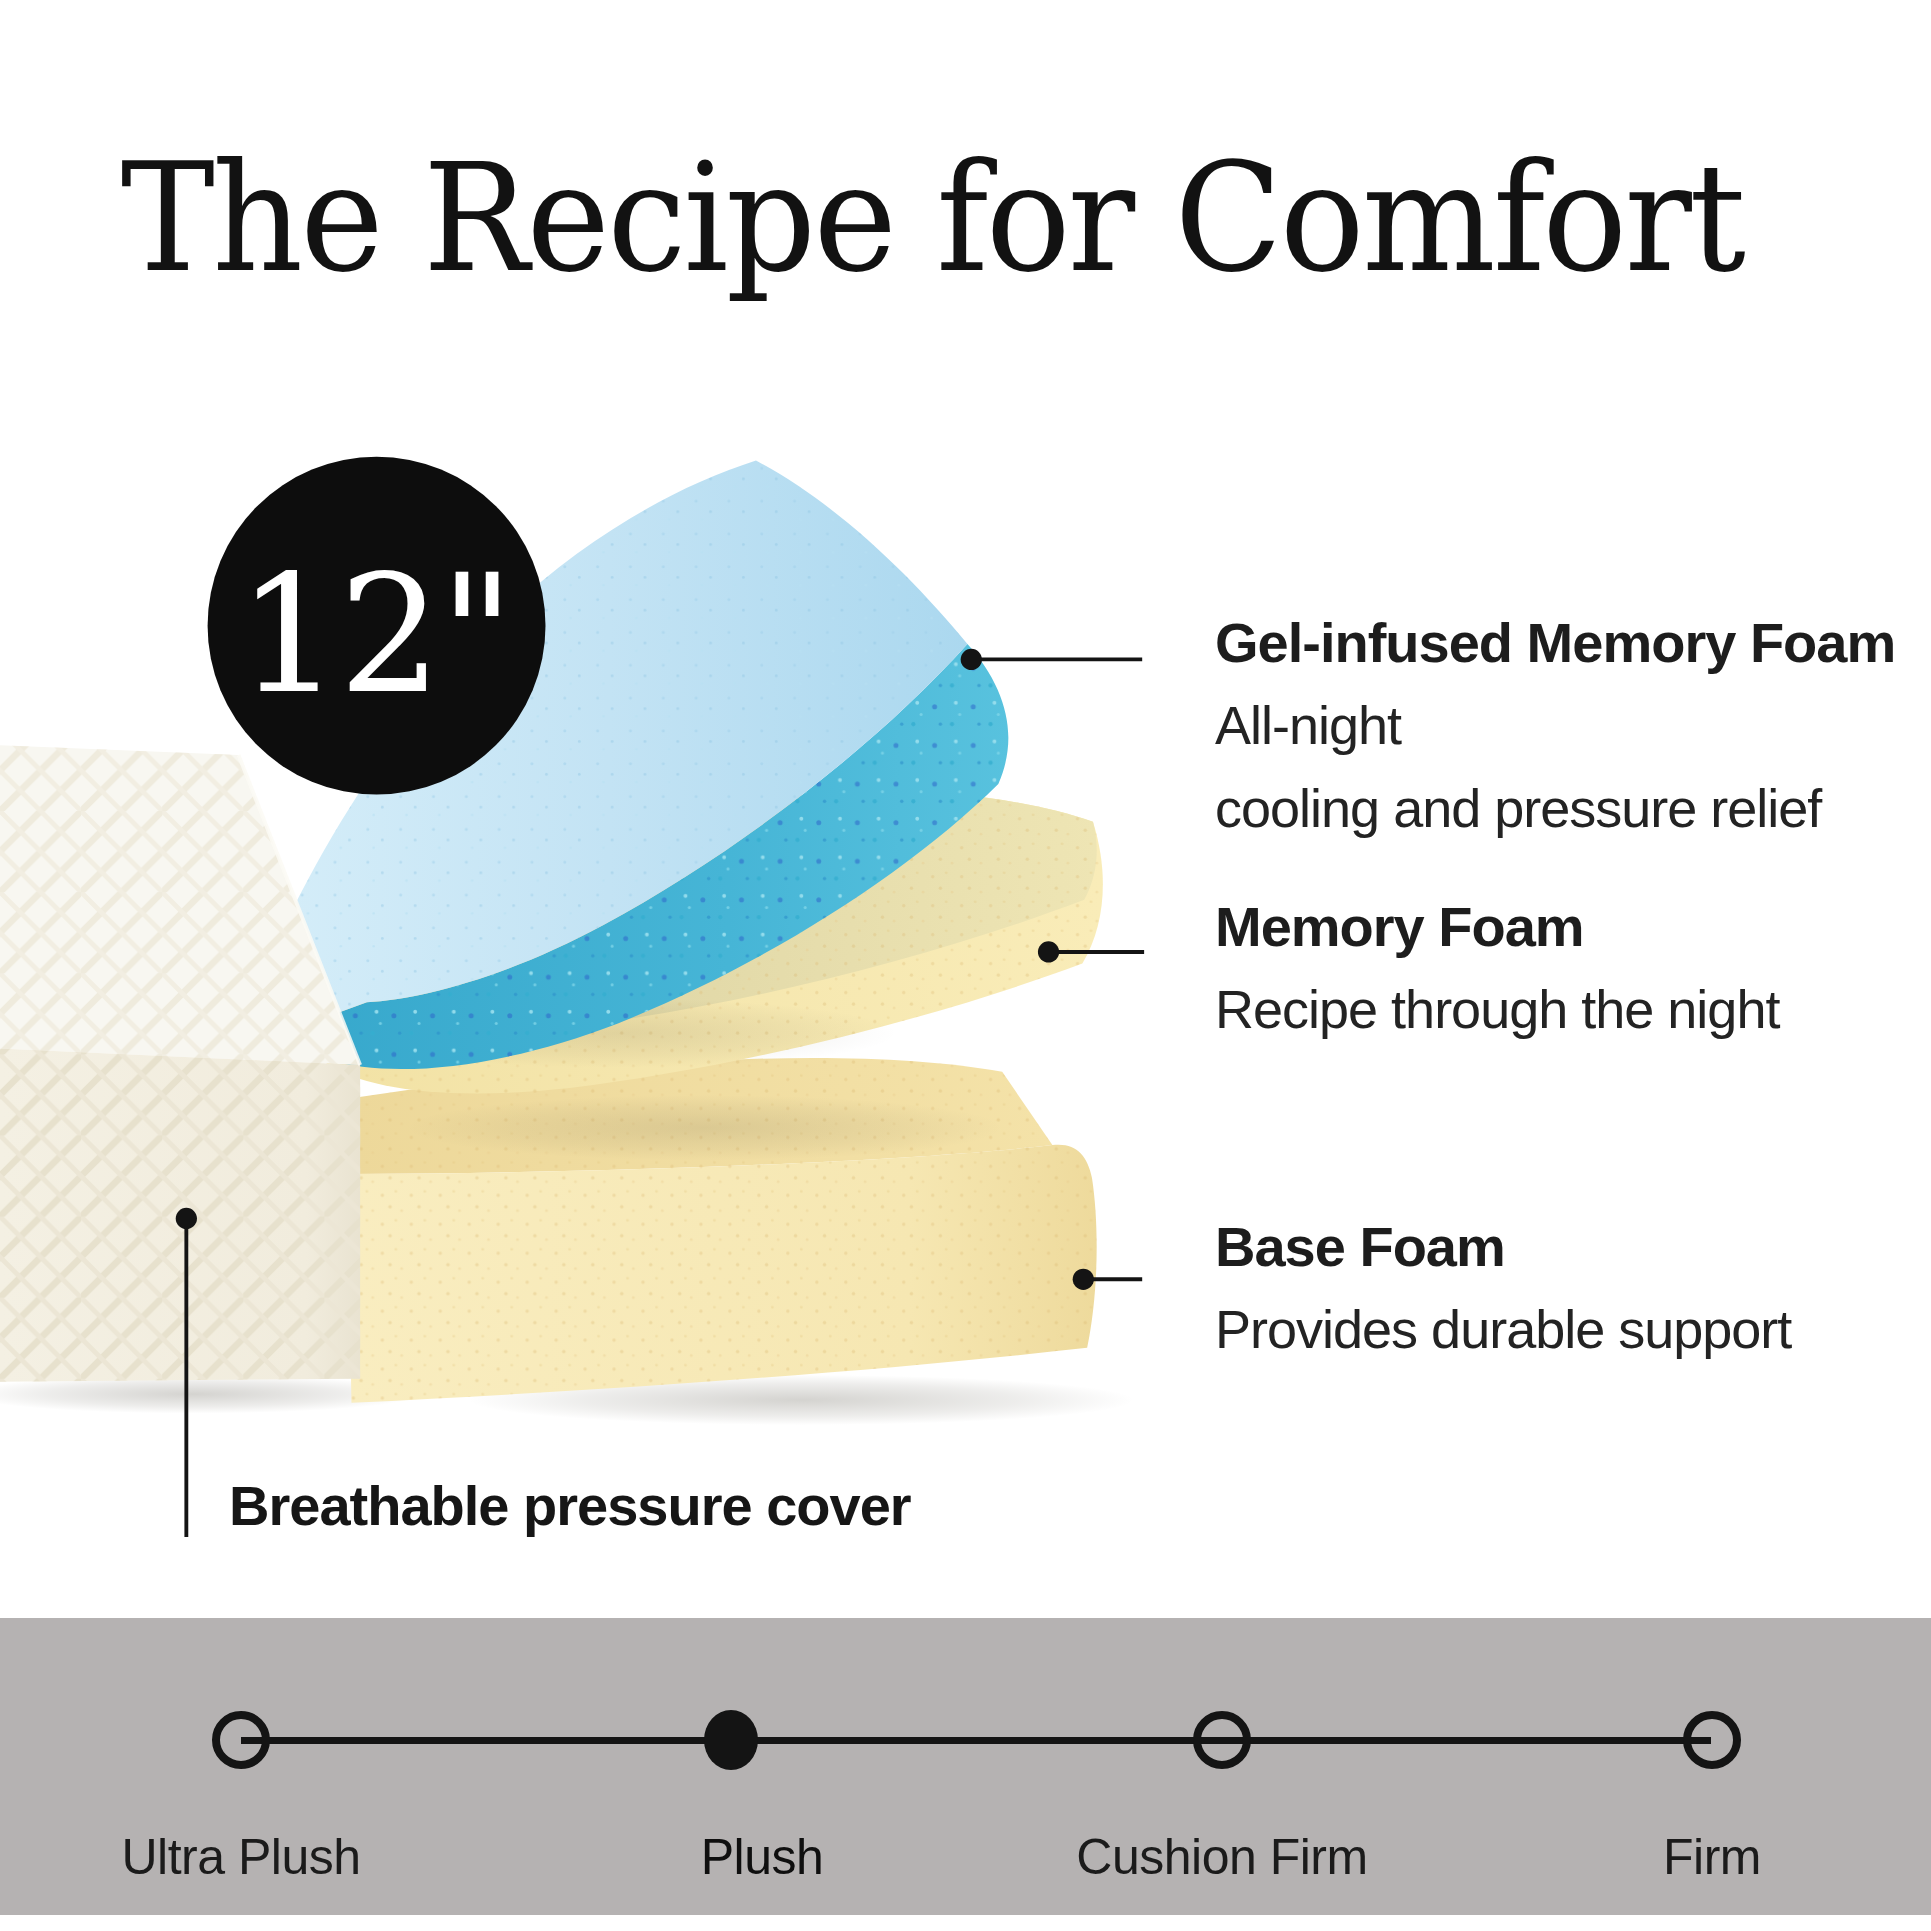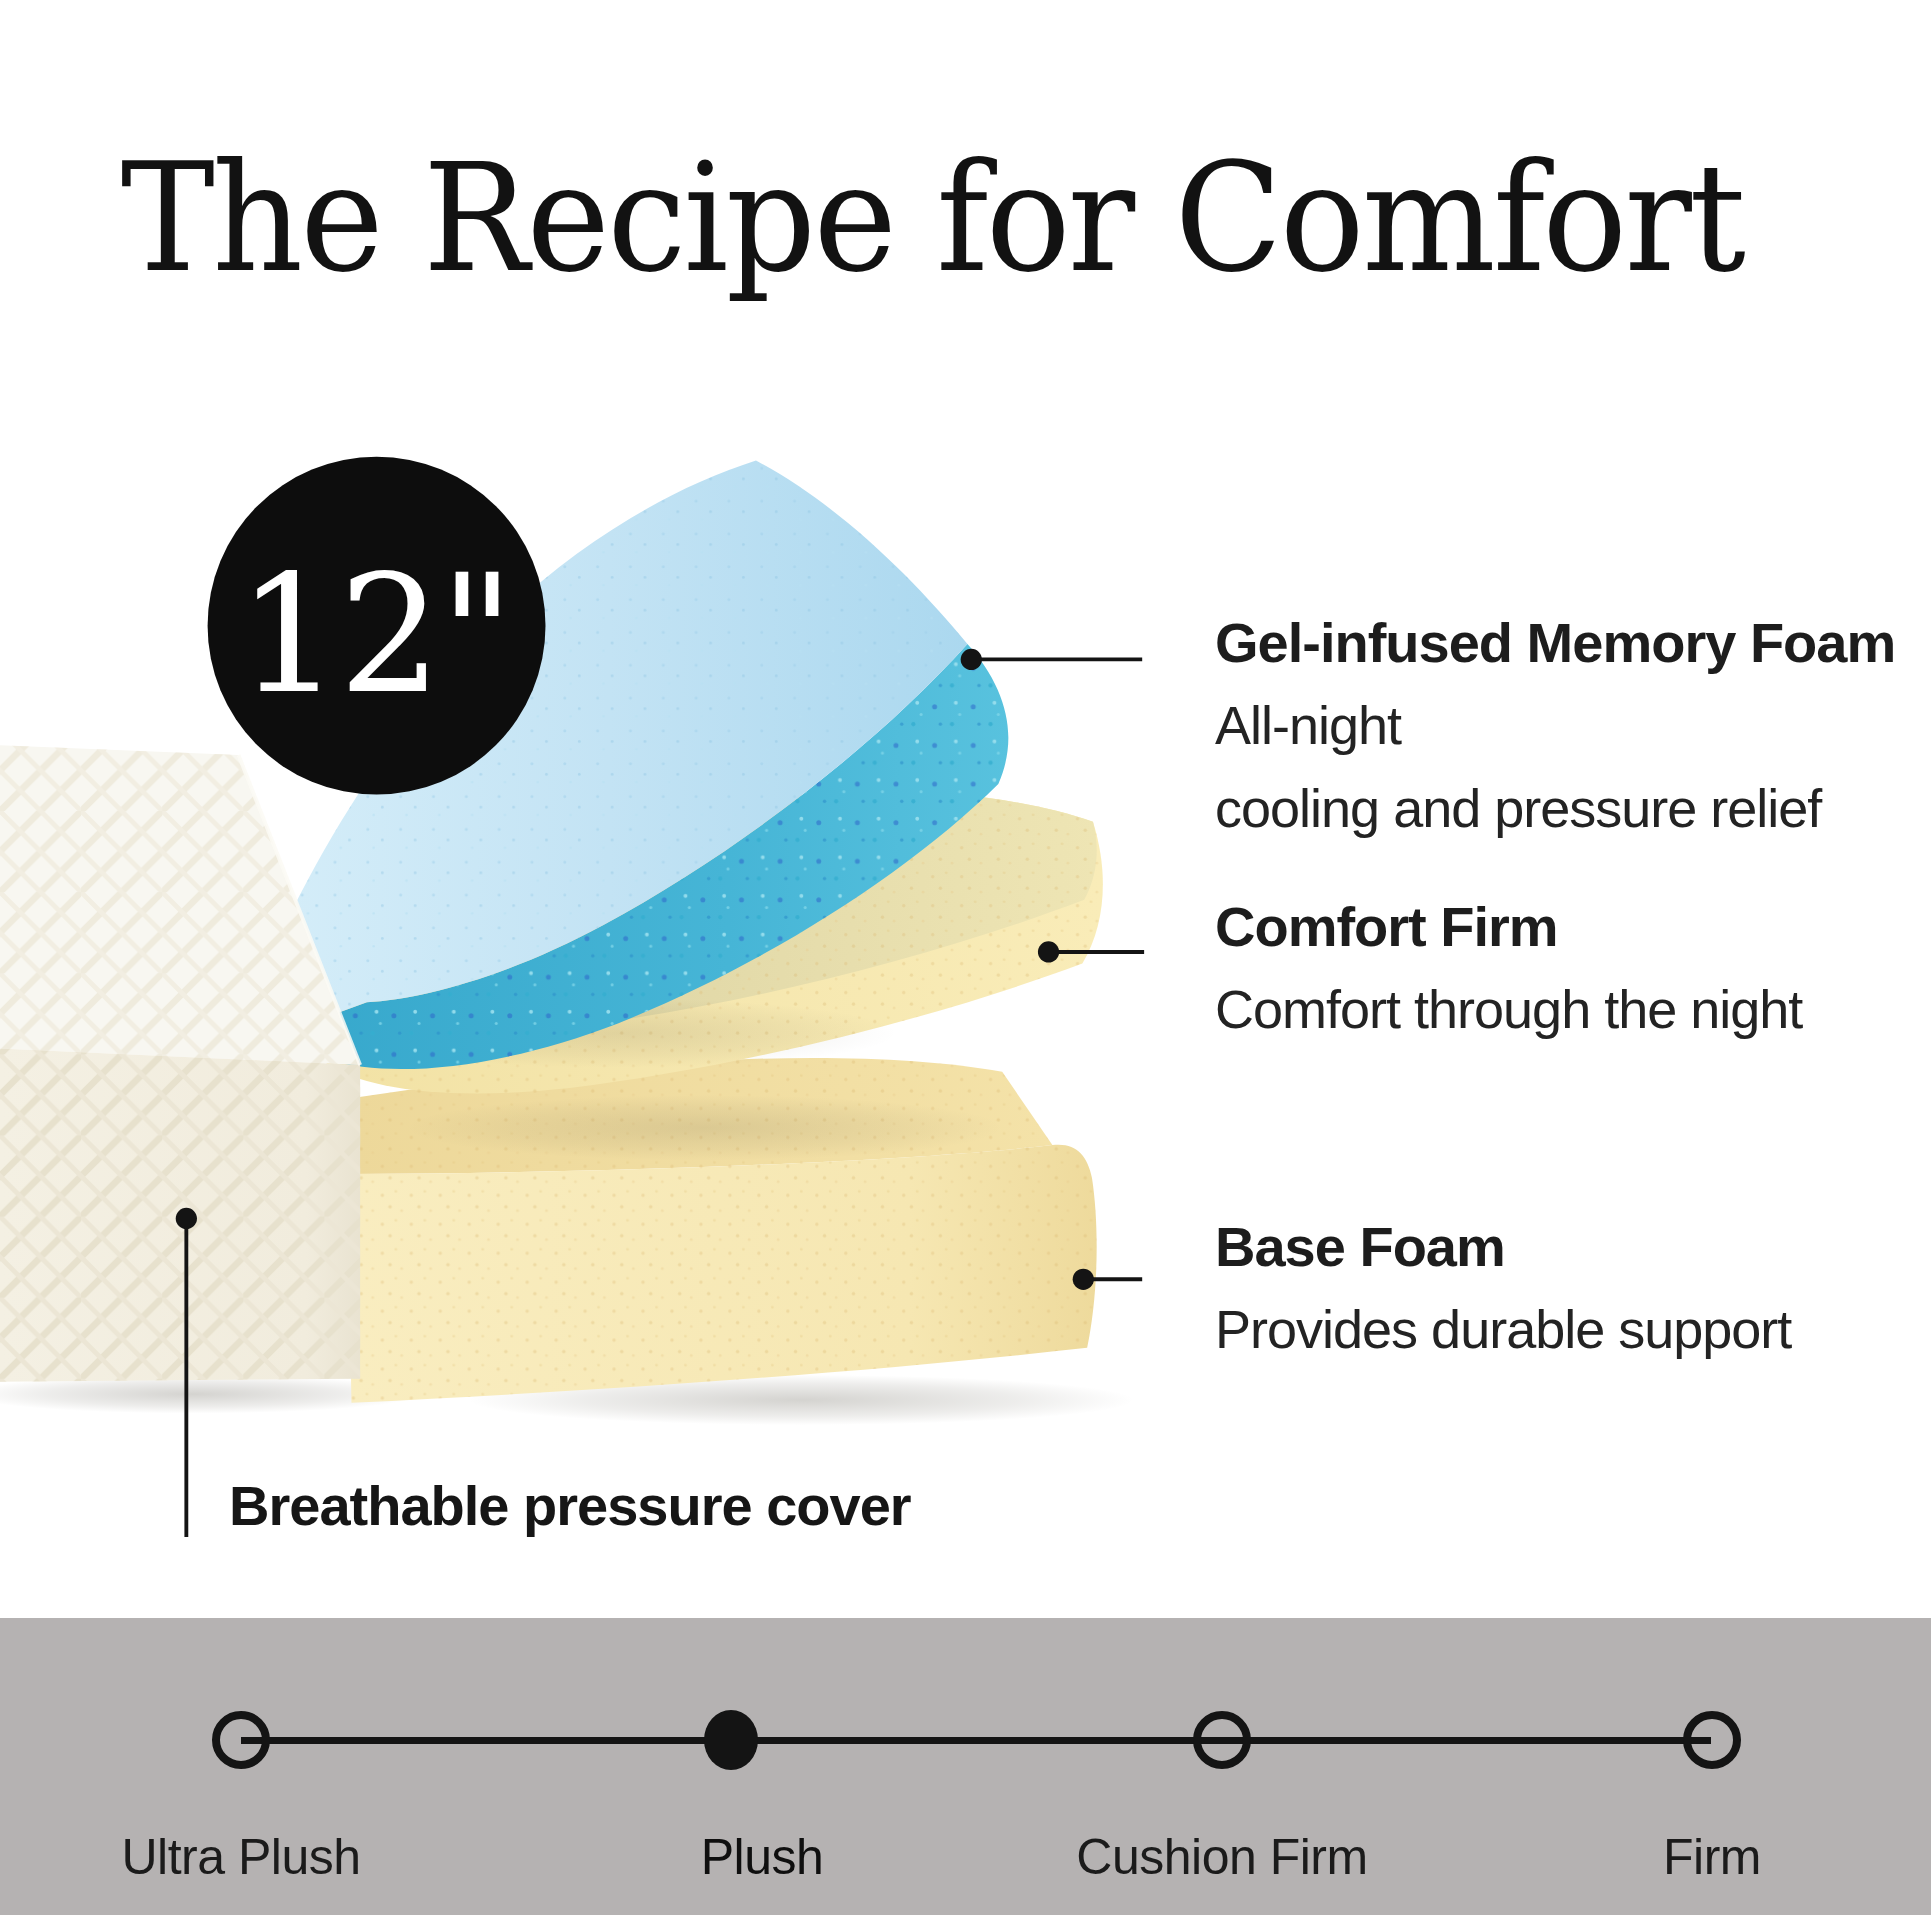--- a/index.html
+++ b/index.html
@@ -182,22 +182,22 @@
 
 <div class="badge-label">12"</div>
 
 <div class="callout" id="callout-gel">
   <div class="t">Gel-infused Memory Foam</div>
   <div class="d">All-night</div>
   <div class="d">cooling and pressure relief</div>
 </div>
 
 <div class="callout" id="callout-comfort">
-  <div class="t">Comfort Firm</div>
-  <div class="d">Comfort through the night</div>
+  <div class="t">Memory Foam</div>
+  <div class="d">Recipe through the night</div>
 </div>
 
 <div class="callout" id="callout-base">
   <div class="t">Base Foam</div>
   <div class="d">Provides durable support</div>
 </div>
 
 <div class="cover-label">Breathable pressure cover</div>
 
 <div class="firmness-band">

